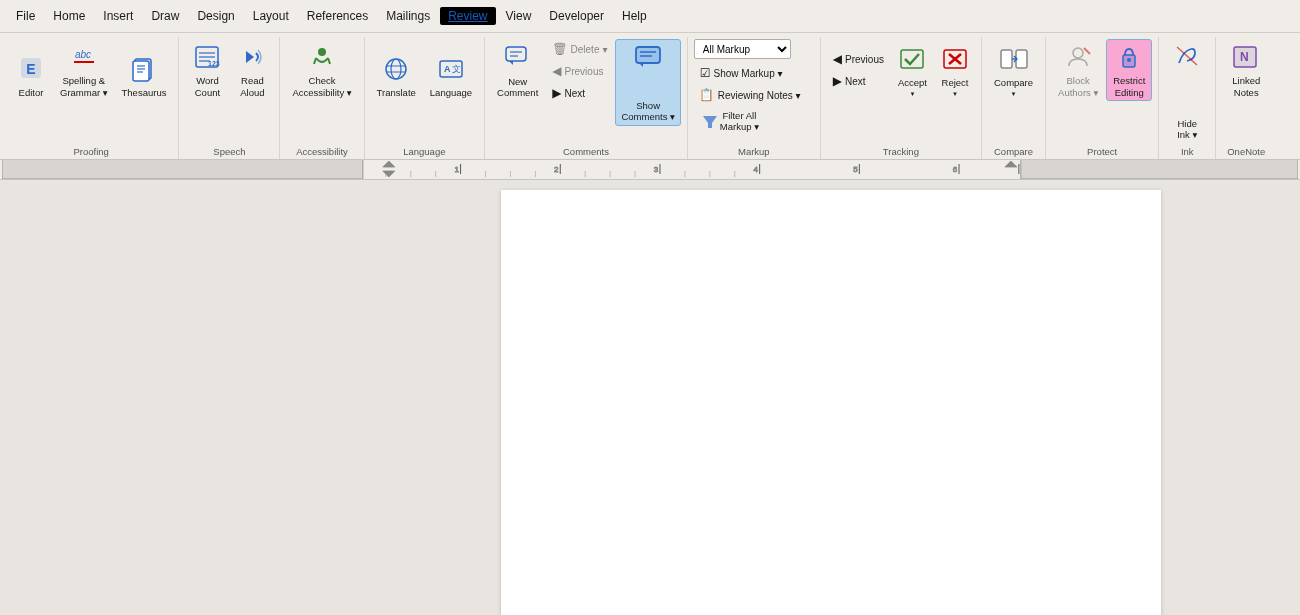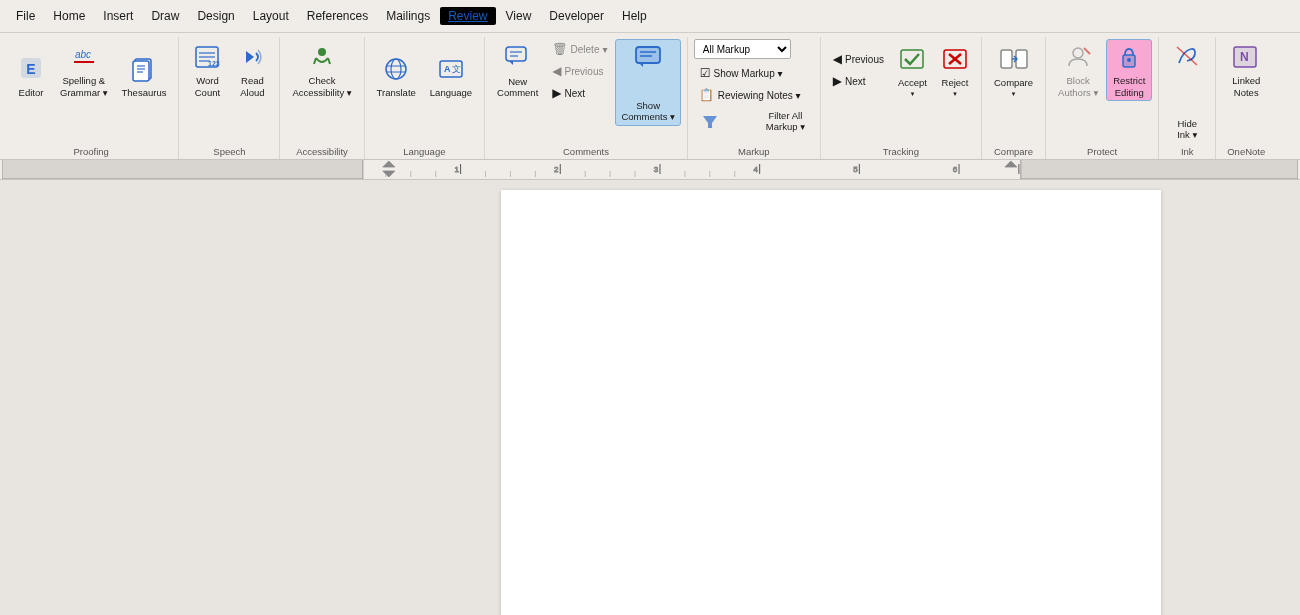--- a/index.html
+++ b/index.html
@@ -401,21 +401,21 @@
       <div class="ribbon-btn-small" style="min-width:120px;">
         <span class="s-icon">📋</span>
         <span>Reviewing Notes ▾</span>
       </div>
 
       <div style="display:flex;flex-direction:row;align-items:center;">
         <div class="ribbon-btn" style="min-width:50px;min-height:20px;flex-direction:row;padding:2px 5px;">
           <svg width="20" height="20" viewBox="0 0 20 20">
             <polygon points="3,5 17,5 12,12 12,17 8,17 8,12" fill="#2d6bcb" opacity="0.7"></polygon>
           </svg>
-          <span style="font-size:9.5px;margin-left:46px;">Filter All<br>Markup ▾</span>
+          <span style="font-size:9.5px;">Filter All<br>Markup ▾</span>
         </div>
       </div>
     </div>
     <div class="ribbon-group-label">Markup</div>
   </div>
 
   <div class="ribbon-group">
     <div class="ribbon-group-content">
 
 

